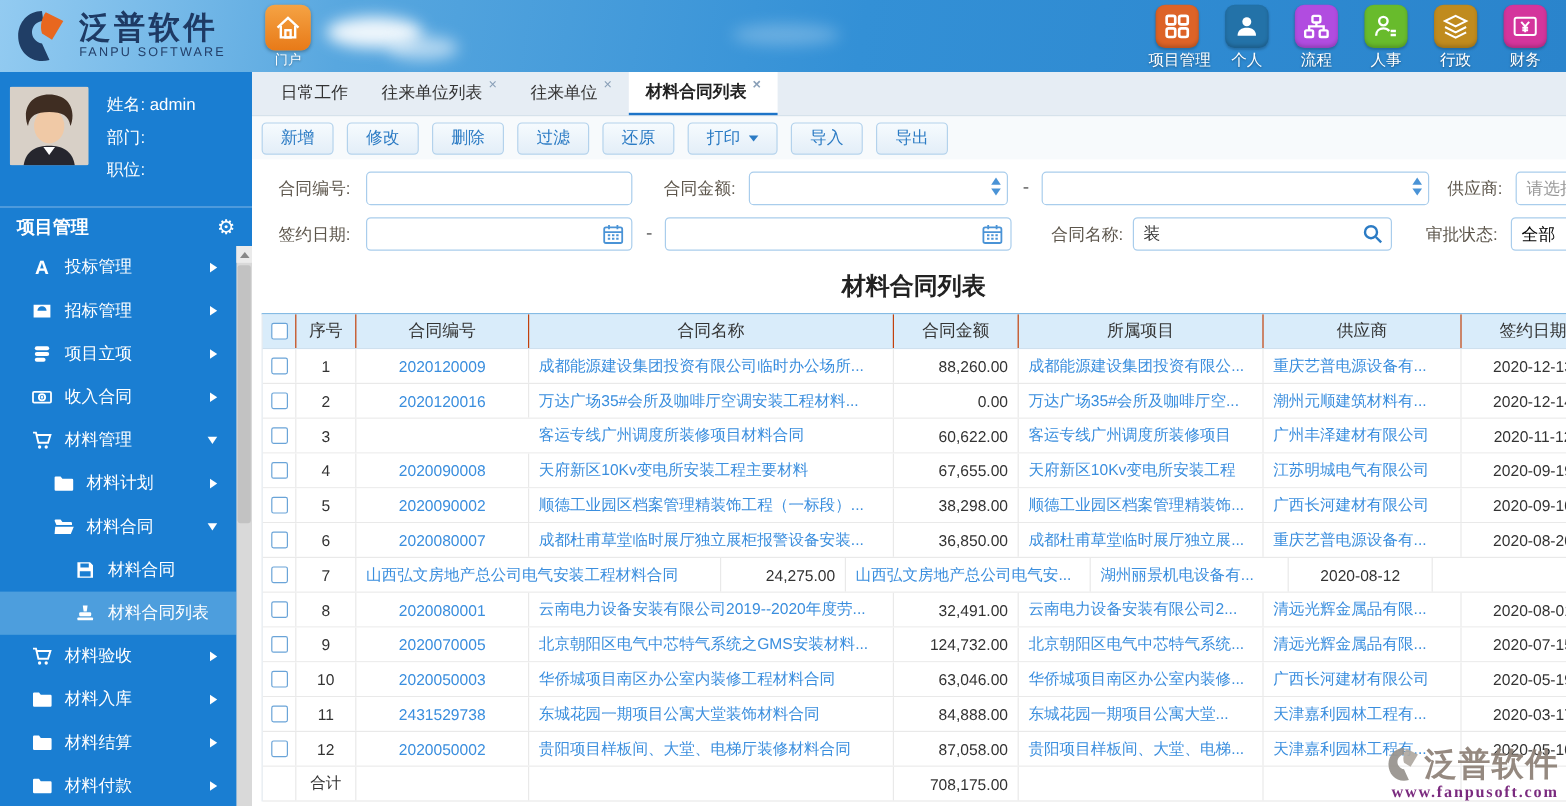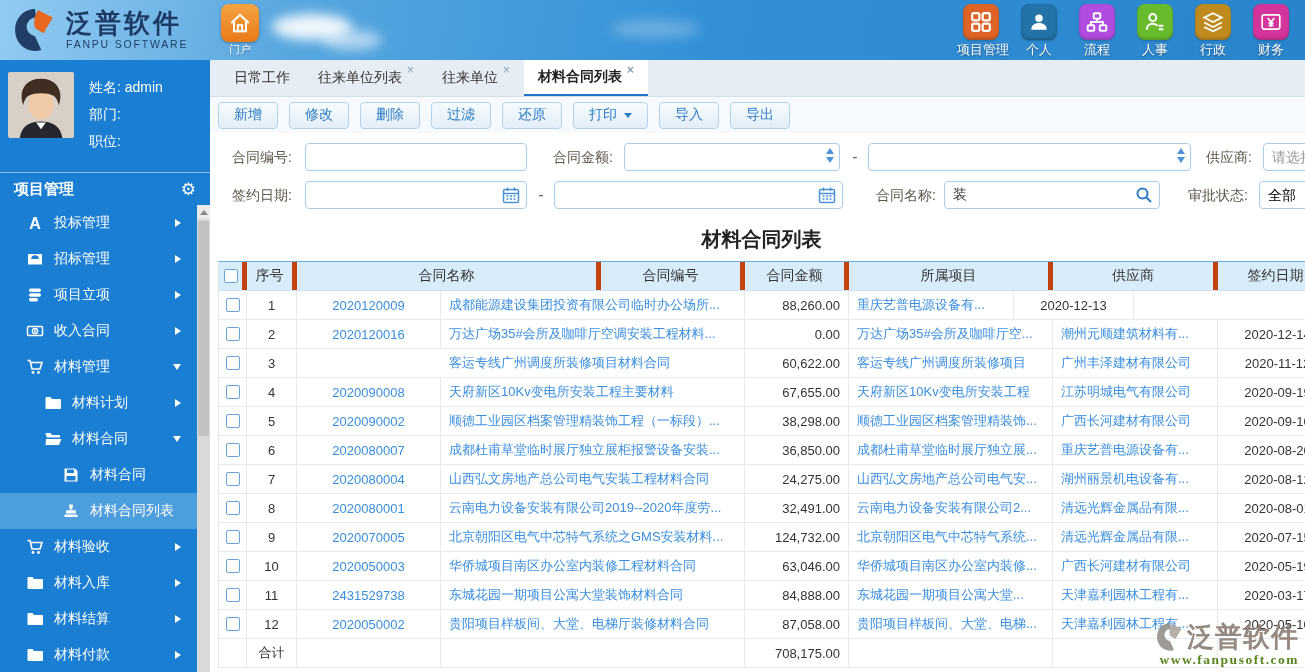--- a/index.html
+++ b/index.html
@@ -71,33 +71,33 @@
   .f-dash{position:absolute;color:#666;line-height:28px;text-align:center}
   .spin{position:absolute;right:6px;top:5px;display:flex;flex-direction:column;gap:3px;cursor:pointer}
   .spin .up{width:0;height:0;border-bottom:6px solid #4a93d6;border-left:4.5px solid transparent;border-right:4.5px solid transparent}
   .spin .dn{width:0;height:0;border-top:6px solid #4a93d6;border-left:4.5px solid transparent;border-right:4.5px solid transparent}
   .fld-ic{position:absolute;right:7px;top:5px;width:18px;height:18px;cursor:pointer}
 
   .tbl-title{width:1087px;margin-left:8px;height:46px;line-height:48px;text-align:center;
     font-size:20px;font-weight:bold;color:#222}
   .tbl{margin-left:8px;width:1087px;border-top:1px solid #68abde;border-left:1px solid #dfe7ee;font-size:13px}
   .thead{display:flex;height:29px;background:#d9ecfa;color:#3a536d;font-size:14px;border-bottom:1px solid #cfe0ee}
-  .thead .td{border-right:5px solid #c2410c;justify-content:center}
+  .thead .td{border-right:1px solid #c2410c;justify-content:center}
   .trow{display:flex;height:29px;border-bottom:1px solid #e9e9e9;background:#fff}
   .td{flex:none;display:flex;align-items:center;overflow:hidden;white-space:nowrap;border-right:1px solid #e9e9e9;color:#333}
   .c-center{justify-content:center}
   .c-left{padding-left:8px}
   .c-right{justify-content:flex-end;padding-right:8px}
   .c-link{color:#3a8ede}
   .cb{width:14px;height:14px;border:1px solid #6aa4d8;border-radius:2px;background:#fff;cursor:pointer}
 
   .wm{position:absolute;right:6px;bottom:4px;text-align:right;opacity:.93;pointer-events:none;z-index:5}
   .wm-row{display:flex;align-items:center;justify-content:flex-end;gap:2px}
   .wm-brand{font-size:27px;font-weight:bold;color:#8d8177;letter-spacing:1px}
-  .wm-site{font-size:13.5px;color:#4d7c0f;letter-spacing:1.5px;font-weight:bold;
+  .wm-site{font-size:13.5px;color:#701a75;letter-spacing:1.5px;font-weight:bold;
     font-family:"Liberation Serif","DejaVu Serif",serif;margin-top:-3px}
 </style>
 </head>
 <body>
 
 <div class="app">
 
   <div class="header">
     <div class="cloud" style="left:272px;top:14px;width:80px;height:26px;opacity:.9"></div>
     <div class="cloud" style="left:322px;top:30px;width:60px;height:20px;opacity:.55"></div>
@@ -455,35 +455,36 @@
       </div>
     </div>
 
     <div class="tbl-title">材料合同列表</div>
     <div class="tbl">
         <div class="thead">
           <div class="td c-center" style="width: 28px;">
             <div class="cb"></div>
           </div>
           <div class="td" style="width: 50px;">序号</div>
+          <div class="td" style="width: 144px;">合同编号</div>
           <div class="td" style="width: 304px;">合同名称</div>
-          <div class="td" style="width: 144px;">合同编号</div>
           <div class="td" style="width: 104px;">合同金额</div>
           <div class="td" style="width: 204px;">所属项目</div>
           <div class="td" style="width: 165px;">供应商</div>
           <div class="td" style="width: 120px;">签约日期</div>
         </div>
         <div class="trow">
           <div class="td c-center" style="width: 28px;">
             <div class="cb"></div>
           </div>
           <div class="td c-center" style="width: 50px;">1</div>
           <div class="td c-center c-link" style="width: 144px;">2020120009</div>
           <div class="td c-left c-link" style="width: 304px;">成都能源建设集团投资有限公司临时办公场所...</div>
           <div class="td c-right" style="width: 104px;">88,260.00</div>
+          <div class="td c-left c-link" style="width: 204px;">成都能源建设集团投资有限公...</div>
           <div class="td c-left c-link" style="width: 165px;">重庆艺普电源设备有...</div>
           <div class="td c-center" style="width: 120px;">2020-12-13</div>
         </div>
         <div class="trow">
           <div class="td c-center" style="width: 28px;">
             <div class="cb"></div>
           </div>
           <div class="td c-center" style="width: 50px;">2</div>
           <div class="td c-center c-link" style="width: 144px;">2020120016</div>
           <div class="td c-left c-link" style="width: 304px;">万达广场35#会所及咖啡厅空调安装工程材料...</div>
@@ -538,21 +539,20 @@
           <div class="td c-right" style="width: 104px;">36,850.00</div>
           <div class="td c-left c-link" style="width: 204px;">成都杜甫草堂临时展厅独立展...</div>
           <div class="td c-left c-link" style="width: 165px;">重庆艺普电源设备有...</div>
           <div class="td c-center" style="width: 120px;">2020-08-20</div>
         </div>
         <div class="trow">
           <div class="td c-center" style="width: 28px;">
             <div class="cb"></div>
           </div>
           <div class="td c-center" style="width: 50px;">7</div>
-          <div class="td c-center c-link" style="width: 144px;">2020080004</div>
           <div class="td c-left c-link" style="width: 304px;">山西弘文房地产总公司电气安装工程材料合同</div>
           <div class="td c-right" style="width: 104px;">24,275.00</div>
           <div class="td c-left c-link" style="width: 204px;">山西弘文房地产总公司电气安...</div>
           <div class="td c-left c-link" style="width: 165px;">湖州丽景机电设备有...</div>
           <div class="td c-center" style="width: 120px;">2020-08-12</div>
         </div>
         <div class="trow">
           <div class="td c-center" style="width: 28px;">
             <div class="cb"></div>
           </div>

